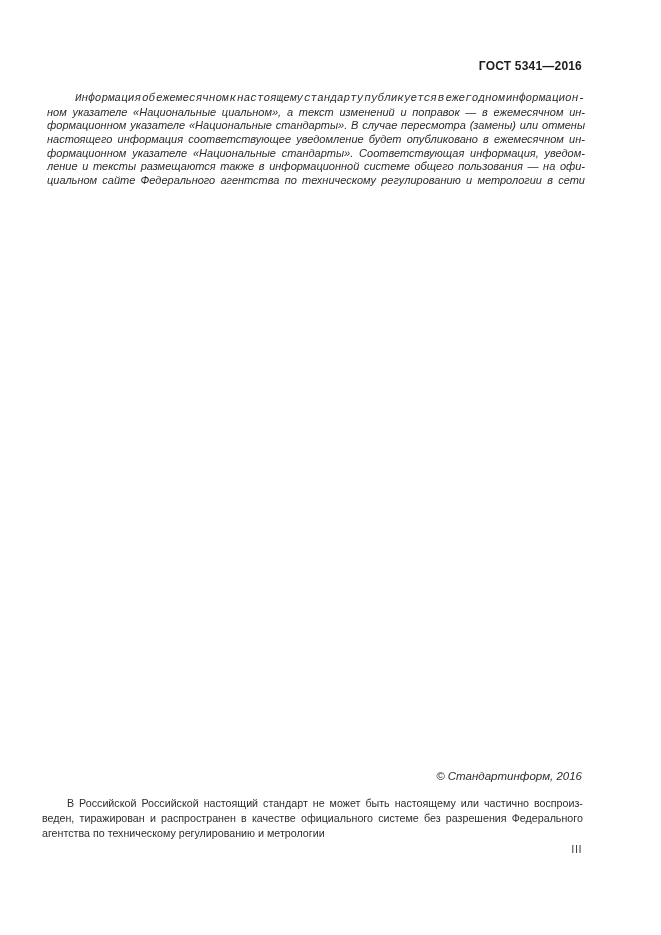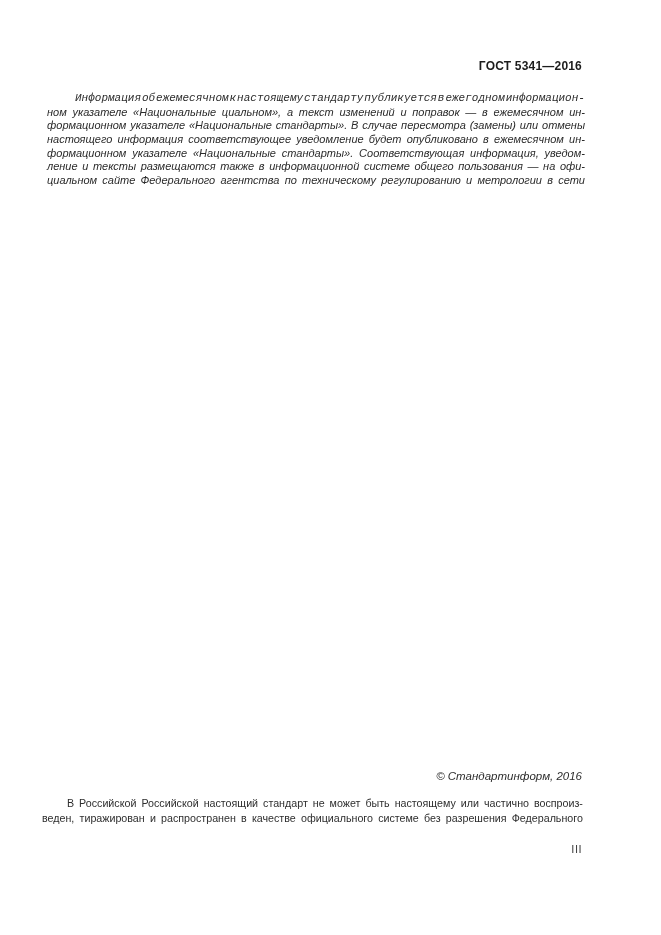--- a/index.html
+++ b/index.html
@@ -192,17 +192,18 @@
         <span>и</span>
         <span>распространен</span>
         <span>в</span>
         <span>качестве</span>
         <span>официального</span>
         <span>системе</span>
         <span>без</span>
         <span>разрешения</span>
         <span>Федерального</span>
       </div>
+    <div class="plain">агентства по техническому регулированию и метрологии</div>
   </div>
 
   <div class="pagenum">III</div>
 
 </div>
 
 </body></html>

